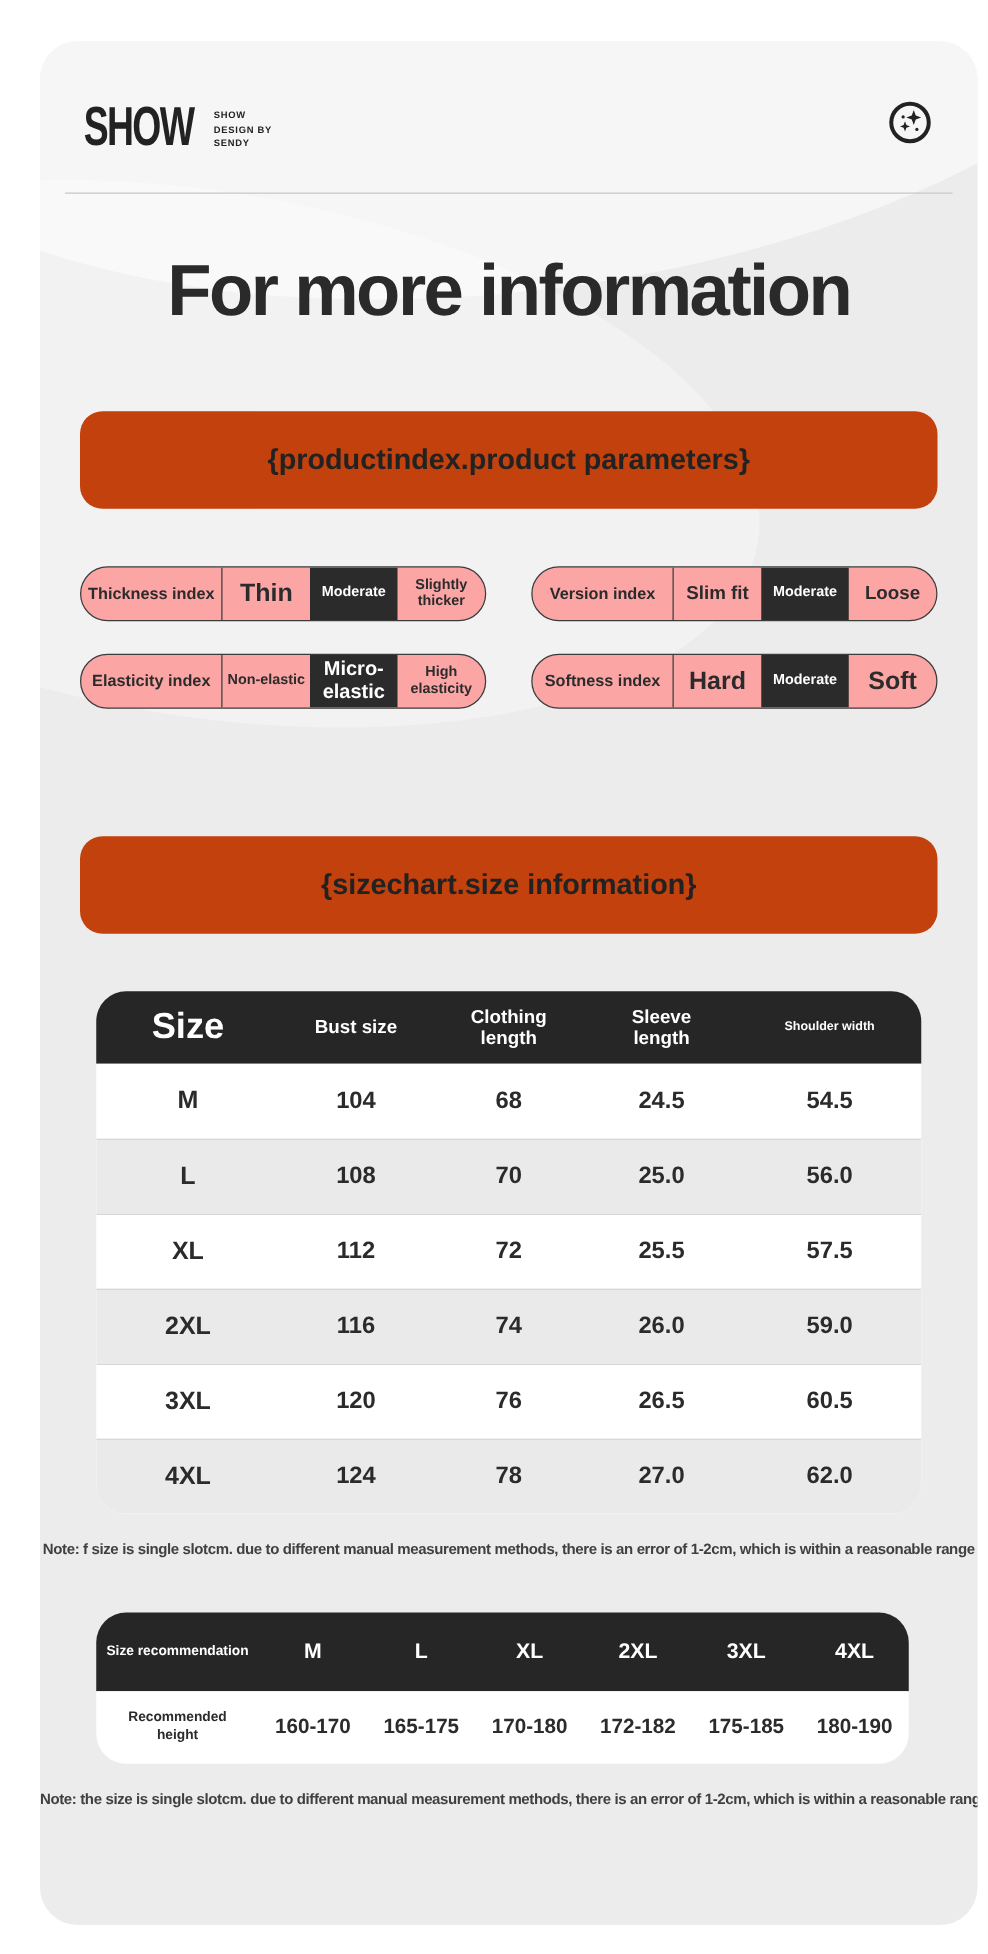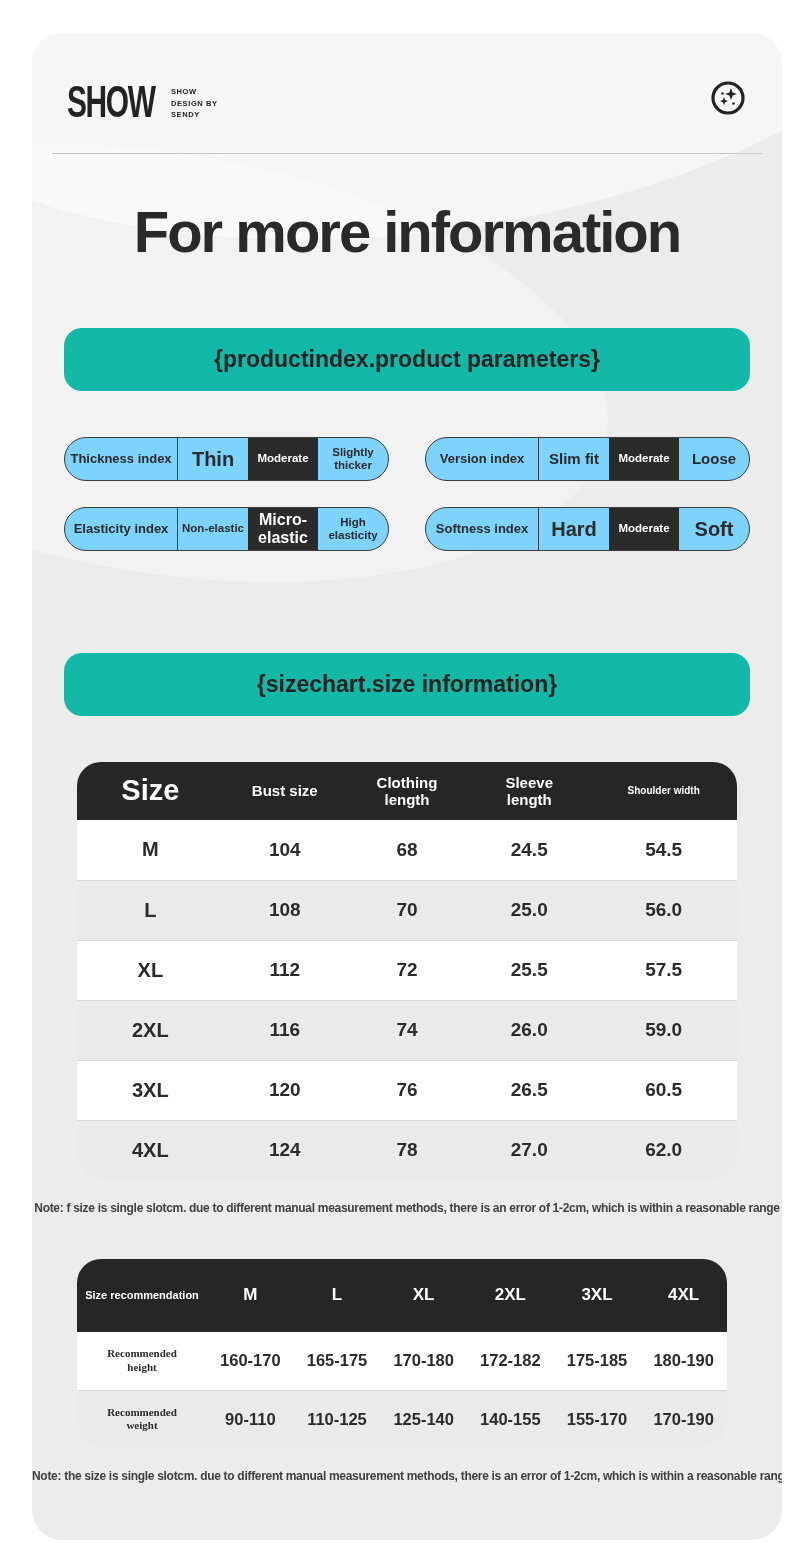--- a/index.html
+++ b/index.html
@@ -25,30 +25,30 @@
           transform:scaleX(.68); transform-origin:left top; line-height:.85; color:#222; }
   .logo-sub { font-size:7.5px; font-weight:bold; letter-spacing:.6px; line-height:1.55;
               color:#222; margin-top:3px; }
   .hdr-icon { margin-left:auto; margin-top:-4px; }
 
   .divider { height:1px; background:#c7c7c7; margin:32px 20px 0 20px; }
 
   h1.page-title { margin-top:46px; text-align:center; font-size:58px; font-weight:bold;
                   letter-spacing:-2px; color:#2a2a2a; line-height:1.1; }
 
-  .section-pill { margin:64px 32px 0 32px; height:63px; border-radius:18px; background:#14b8a6;
+  .section-pill { margin:64px 32px 0 32px; height:78px; border-radius:18px; background:#c2410c;
                   display:flex; align-items:center; justify-content:center;
                   font-size:23px; font-weight:bold; color:#222; }
   .section-pill.second { margin-top:102px; }
 
   
   .param-grid { margin:46px 32px 0 32px; display:grid; grid-template-columns:1fr 1fr;
                 column-gap:36px; row-gap:26px; }
   .bar { display:flex; align-items:stretch; height:44px; border:1px solid #3c3c3c;
-         border-radius:22px; background:#7dd3fc; overflow:hidden; }
+         border-radius:22px; background:#fca5a5; overflow:hidden; }
   .bar-label { flex:0 0 35%; display:flex; align-items:center; justify-content:center;
                font-weight:bold; font-size:13px; border-right:1px solid #3c3c3c; padding:0 4px;
                text-align:center; }
   .bar-opt { flex:1; display:flex; align-items:center; justify-content:center;
              text-align:center; font-weight:bold; color:#2b2b2b; line-height:1.1; padding:0 2px; }
   .bar-opt.selected { background:#2b2b2b; color:#ffffff; }
   .opt-lg { font-size:20px; }
   .opt-md { font-size:15px; }
   .opt-sm { font-size:11.5px; }
   .opt-xs { font-size:16px; }
@@ -67,32 +67,32 @@
             height:60px; text-align:center; font-weight:bold; font-size:19px; }
   .st-row:nth-child(even) { background:#eaeaea; }
   .st-row + .st-row { border-top:1px solid #d7d7d7; }
   .st-row .c0 { font-size:20px; }
 
   .note { margin-top:21px; text-align:center; font-size:12px; font-weight:bold;
           color:#404040; letter-spacing:-.3px; white-space:nowrap; }
 
   
   .rec-table { margin:44px 45px 0 45px; width:650px; }
-  .rec-head { background:#262626; color:#fff; border-radius:24px 24px 0 0; height:73px;
+  .rec-head { background:#262626; color:#fff; border-radius:24px 24px 0 0; height:63px;
               display:grid; grid-template-columns:1.5fr repeat(6,1fr); align-items:center;
               font-weight:bold; text-align:center; }
   .rec-head .rl { font-size:11px; }
   .rec-head .rs { font-size:17px; }
   .rec-body { background:#ffffff; border-radius:0 0 24px 24px; overflow:hidden; }
   .rec-row { display:grid; grid-template-columns:1.5fr repeat(6,1fr); align-items:center;
              height:58px; text-align:center; font-weight:bold; }
   .rec-row:nth-child(even) { background:#eaeaea; }
   .rec-row + .rec-row { border-top:1px solid #d7d7d7; }
   .rec-row .rl { font-size:11px; line-height:1.25; }
-  .rec-row .rl .narrow { display:inline-block; max-width:86px;font-family:Liberation Serif, serif; }
+  .rec-row .rl .narrow { display:inline-block; max-width:86px; }
   .rec-row .rv { font-size:16.5px; }
 </style>
 </head>
 <body>
 
 <div class="card">
   <div class="sw1"></div>
   <div class="sw2"></div>
 
   <div class="content">
@@ -225,27 +225,18 @@
       <div class="rec-body">
         <div class="rec-row">
           <div class="rl"><span class="narrow">Recommended height</span></div>
           <div class="rv">160-170</div>
           <div class="rv">165-175</div>
           <div class="rv">170-180</div>
           <div class="rv">172-182</div>
           <div class="rv">175-185</div>
           <div class="rv">180-190</div>
         </div>
-        <div class="rec-row">
-          <div class="rl"><span class="narrow">Recommended weight</span></div>
-          <div class="rv">90-110</div>
-          <div class="rv">110-125</div>
-          <div class="rv">125-140</div>
-          <div class="rv">140-155</div>
-          <div class="rv">155-170</div>
-          <div class="rv">170-190</div>
-        </div>
       </div>
     </div>
 
     <div class="note">Note: the size is single slotcm. due to different manual measurement methods, there is an error of 1-2cm, which is within a reasonable range</div>
   </div>
 </div>
 
 </body></html>

